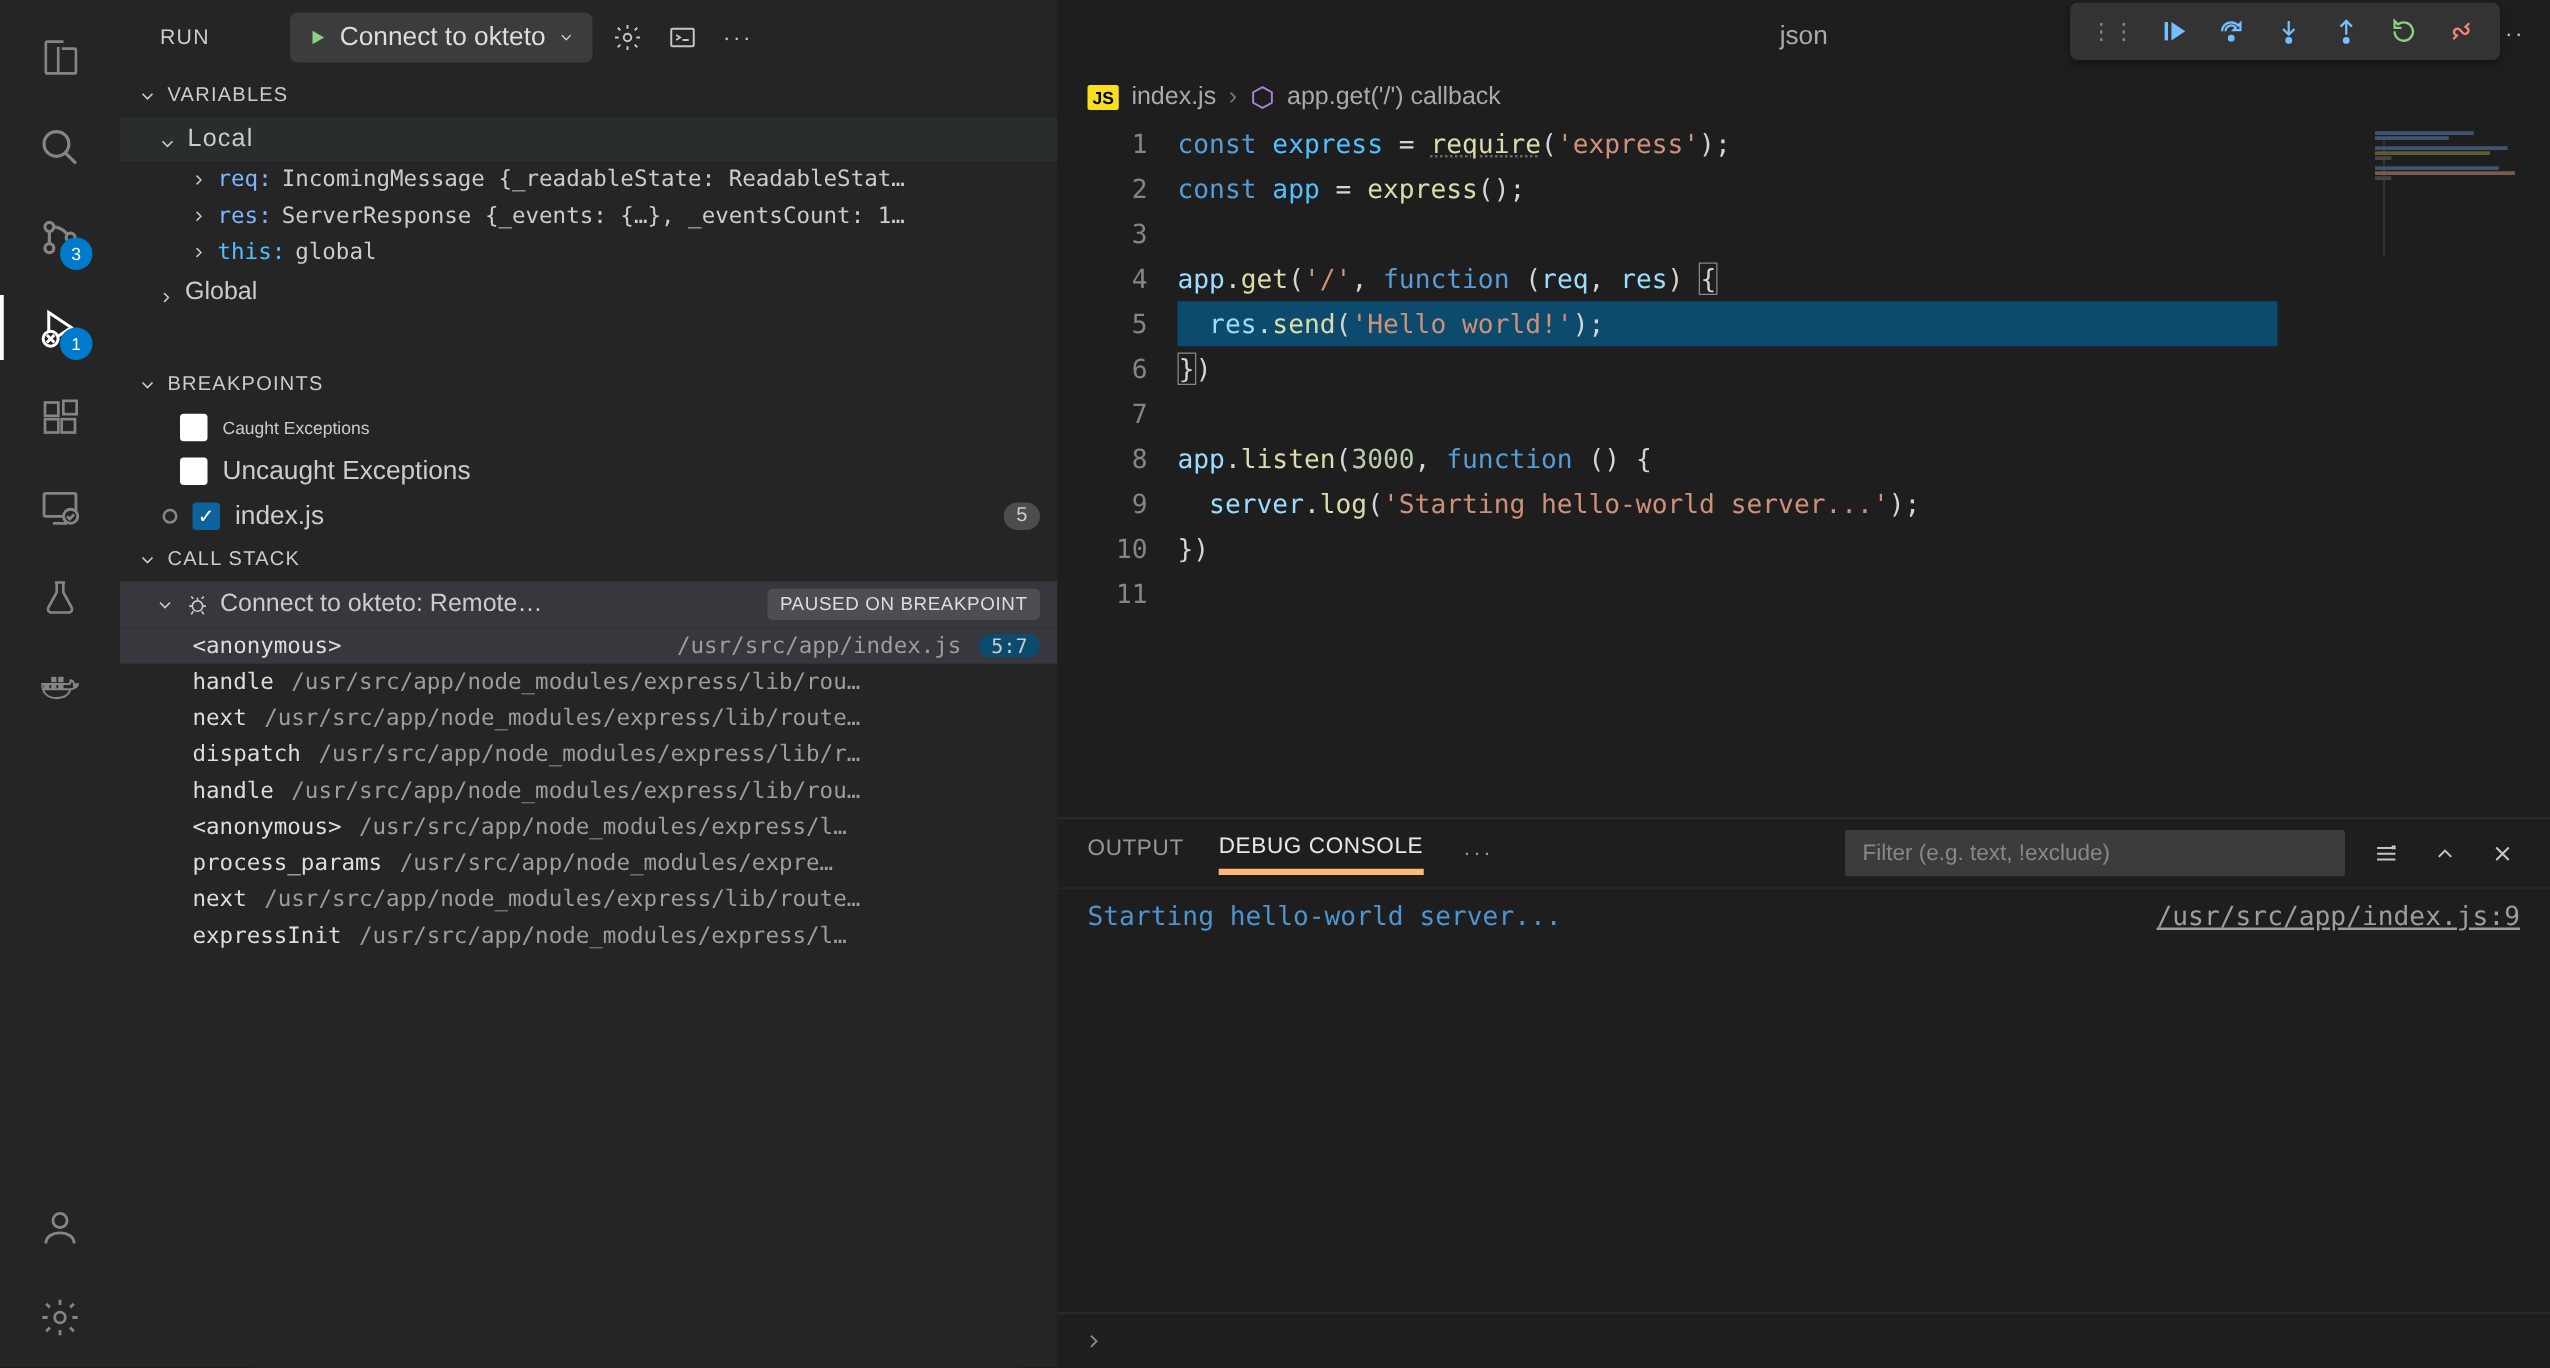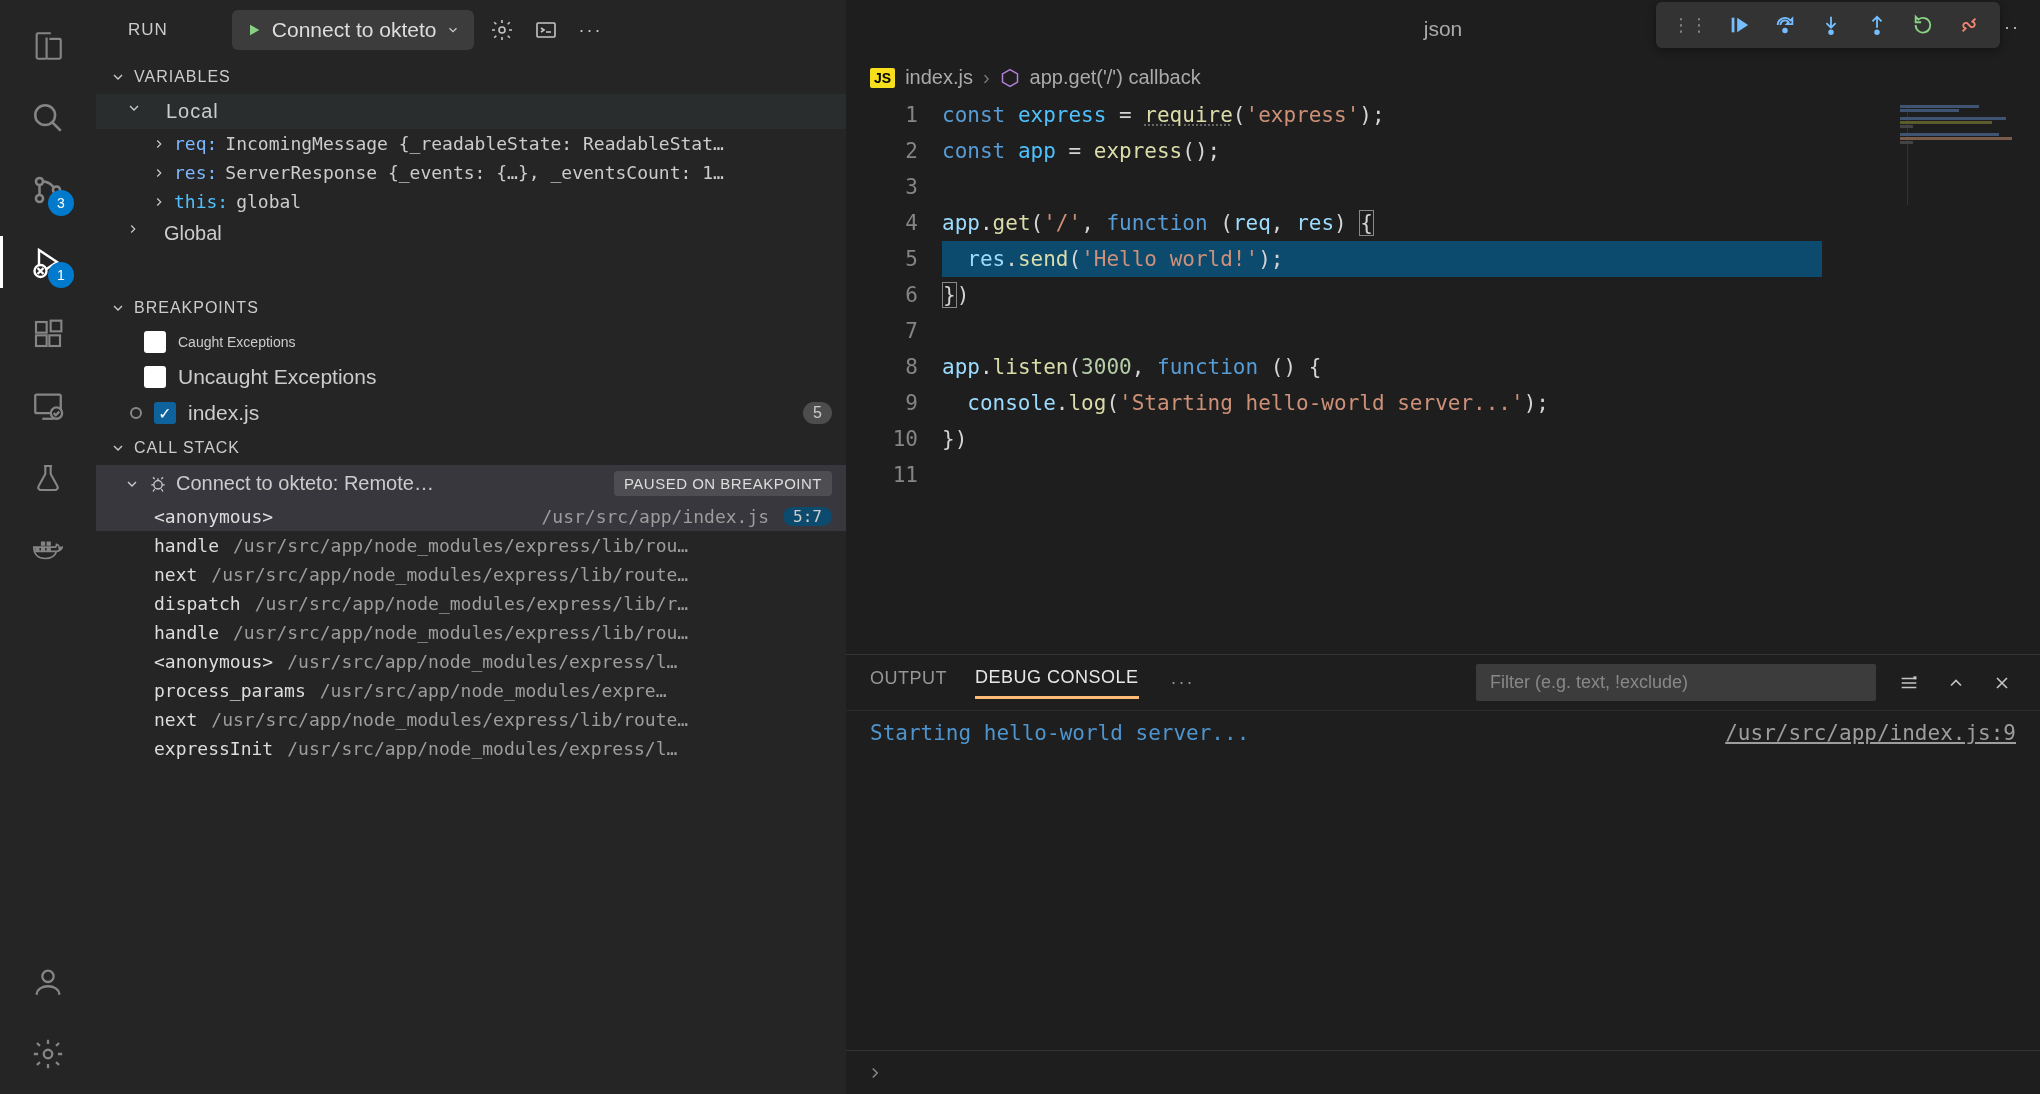--- a/index.html
+++ b/index.html
@@ -75,21 +75,21 @@
   padding: 8px 14px;
   font-size: 16px; letter-spacing: 1px;
   color: #cccccc;
   display: flex; align-items: center; gap: 8px;
   text-transform: uppercase;
   cursor: pointer;
 }
 .section-title.sub { background: #2a2d2e; }
 .var-scope {
   padding: 6px 14px 6px 32px;
-  display: flex; align-items: flex-start; gap: 24px;
+  display: flex; align-items: flex-end; gap: 8px;
   cursor: pointer;
 }
 .var-item {
   padding: 4px 14px 4px 56px;
   display: flex; align-items: center; gap: 8px;
   color: #cccccc;
   white-space: nowrap; overflow: hidden; text-overflow: ellipsis;
 }
 .var-name { color: #7cb7ff; }
 .var-val { color: #cccccc; }
@@ -206,21 +206,21 @@
 .panel {
   height: 440px; border-top: 1px solid #333;
   display: flex; flex-direction: column;
 }
 .panel-tabs {
   display: flex; align-items: center; gap: 28px;
   padding: 10px 24px; height: 56px;
   border-bottom: 1px solid #2a2a2a;
 }
 .panel-tab { color: #969696; font-size: 18px; cursor: pointer; letter-spacing: 0.5px; padding-bottom: 8px;}
-.panel-tab.active { color: #e7e7e7; border-bottom: 3px solid #fdba74; }
+.panel-tab.active { color: #e7e7e7; border-bottom: 5px solid #fdba74; }
 .panel-right { margin-left: auto; display: flex; align-items: center; gap: 18px; }
 .filter-input {
   background: #3c3c3c; border: none; color: #ccc;
   padding: 8px 14px; width: 400px; font-size: 18px; border-radius: 2px;
 }
 .filter-input::placeholder { color: #888; }
 .console-body { flex: 1; padding: 10px 24px; display: flex; }
 .console-msg { color: #4e94ce; font-size: 21px; }
 .console-src { margin-left: auto; color: #9d9d9d; text-decoration: underline; font-size: 21px; }
 .console-input-row {
@@ -568,21 +568,21 @@
     </div>
     <div class="code mono">
       <div class="line"><span class="tok-kw">const</span> <span class="tok-const">express</span><span class="tok-op"> = </span><span class="tok-fn" style="text-decoration-line:underline;text-decoration-style:dotted;text-decoration-color:#666">require</span><span class="tok-punc">(</span><span class="tok-str">'express'</span><span class="tok-punc">);</span></div>
       <div class="line"><span class="tok-kw">const</span> <span class="tok-const">app</span><span class="tok-op"> = </span><span class="tok-fn">express</span><span class="tok-punc">();</span></div>
       <div class="line"></div>
       <div class="line"><span class="tok-var">app</span><span class="tok-punc">.</span><span class="tok-fn">get</span><span class="tok-punc">(</span><span class="tok-str">'/'</span><span class="tok-punc">, </span><span class="tok-kw">function</span><span> </span><span class="tok-punc">(</span><span class="tok-var">req</span><span class="tok-punc">, </span><span class="tok-var">res</span><span class="tok-punc">) </span><span class="tok-punc bracket-match">{</span></div>
       <div class="line"><span class="highlight-line">  <span class="tok-var">res</span><span class="tok-punc">.</span><span class="tok-fn">send</span><span class="tok-punc">(</span><span class="tok-str">'Hello world!'</span><span class="tok-punc">);</span></span></div>
       <div class="line"><span class="tok-punc bracket-match">}</span><span class="tok-punc">)</span></div>
       <div class="line"></div>
       <div class="line"><span class="tok-var">app</span><span class="tok-punc">.</span><span class="tok-fn">listen</span><span class="tok-punc">(</span><span class="tok-num">3000</span><span class="tok-punc">, </span><span class="tok-kw">function</span><span> </span><span class="tok-punc">() {</span></div>
-      <div class="line">  <span class="tok-var">console</span><span class="tok-punc">.</span><span class="tok-fn">log</span><span class="tok-punc">(</span><span class="tok-str">'Starting hello-world server...'</span><span class="tok-punc">);</span></div>
+      <div class="line">  <span class="tok-var">server</span><span class="tok-punc">.</span><span class="tok-fn">log</span><span class="tok-punc">(</span><span class="tok-str">'Starting hello-world server...'</span><span class="tok-punc">);</span></div>
       <div class="line"><span class="tok-punc">})</span></div>
       <div class="line"></div>
     </div>
     <div class="minimap">
       <div class="minimap-block">
         <div class="minimap-code">
           <div class="mm-line" style="background:#3f5472;width:60%"></div>
           <div class="mm-line" style="background:#3f5472;width:45%"></div>
           <div class="mm-line"></div>
           <div class="mm-line" style="background:#3f5472;width:80%"></div>

